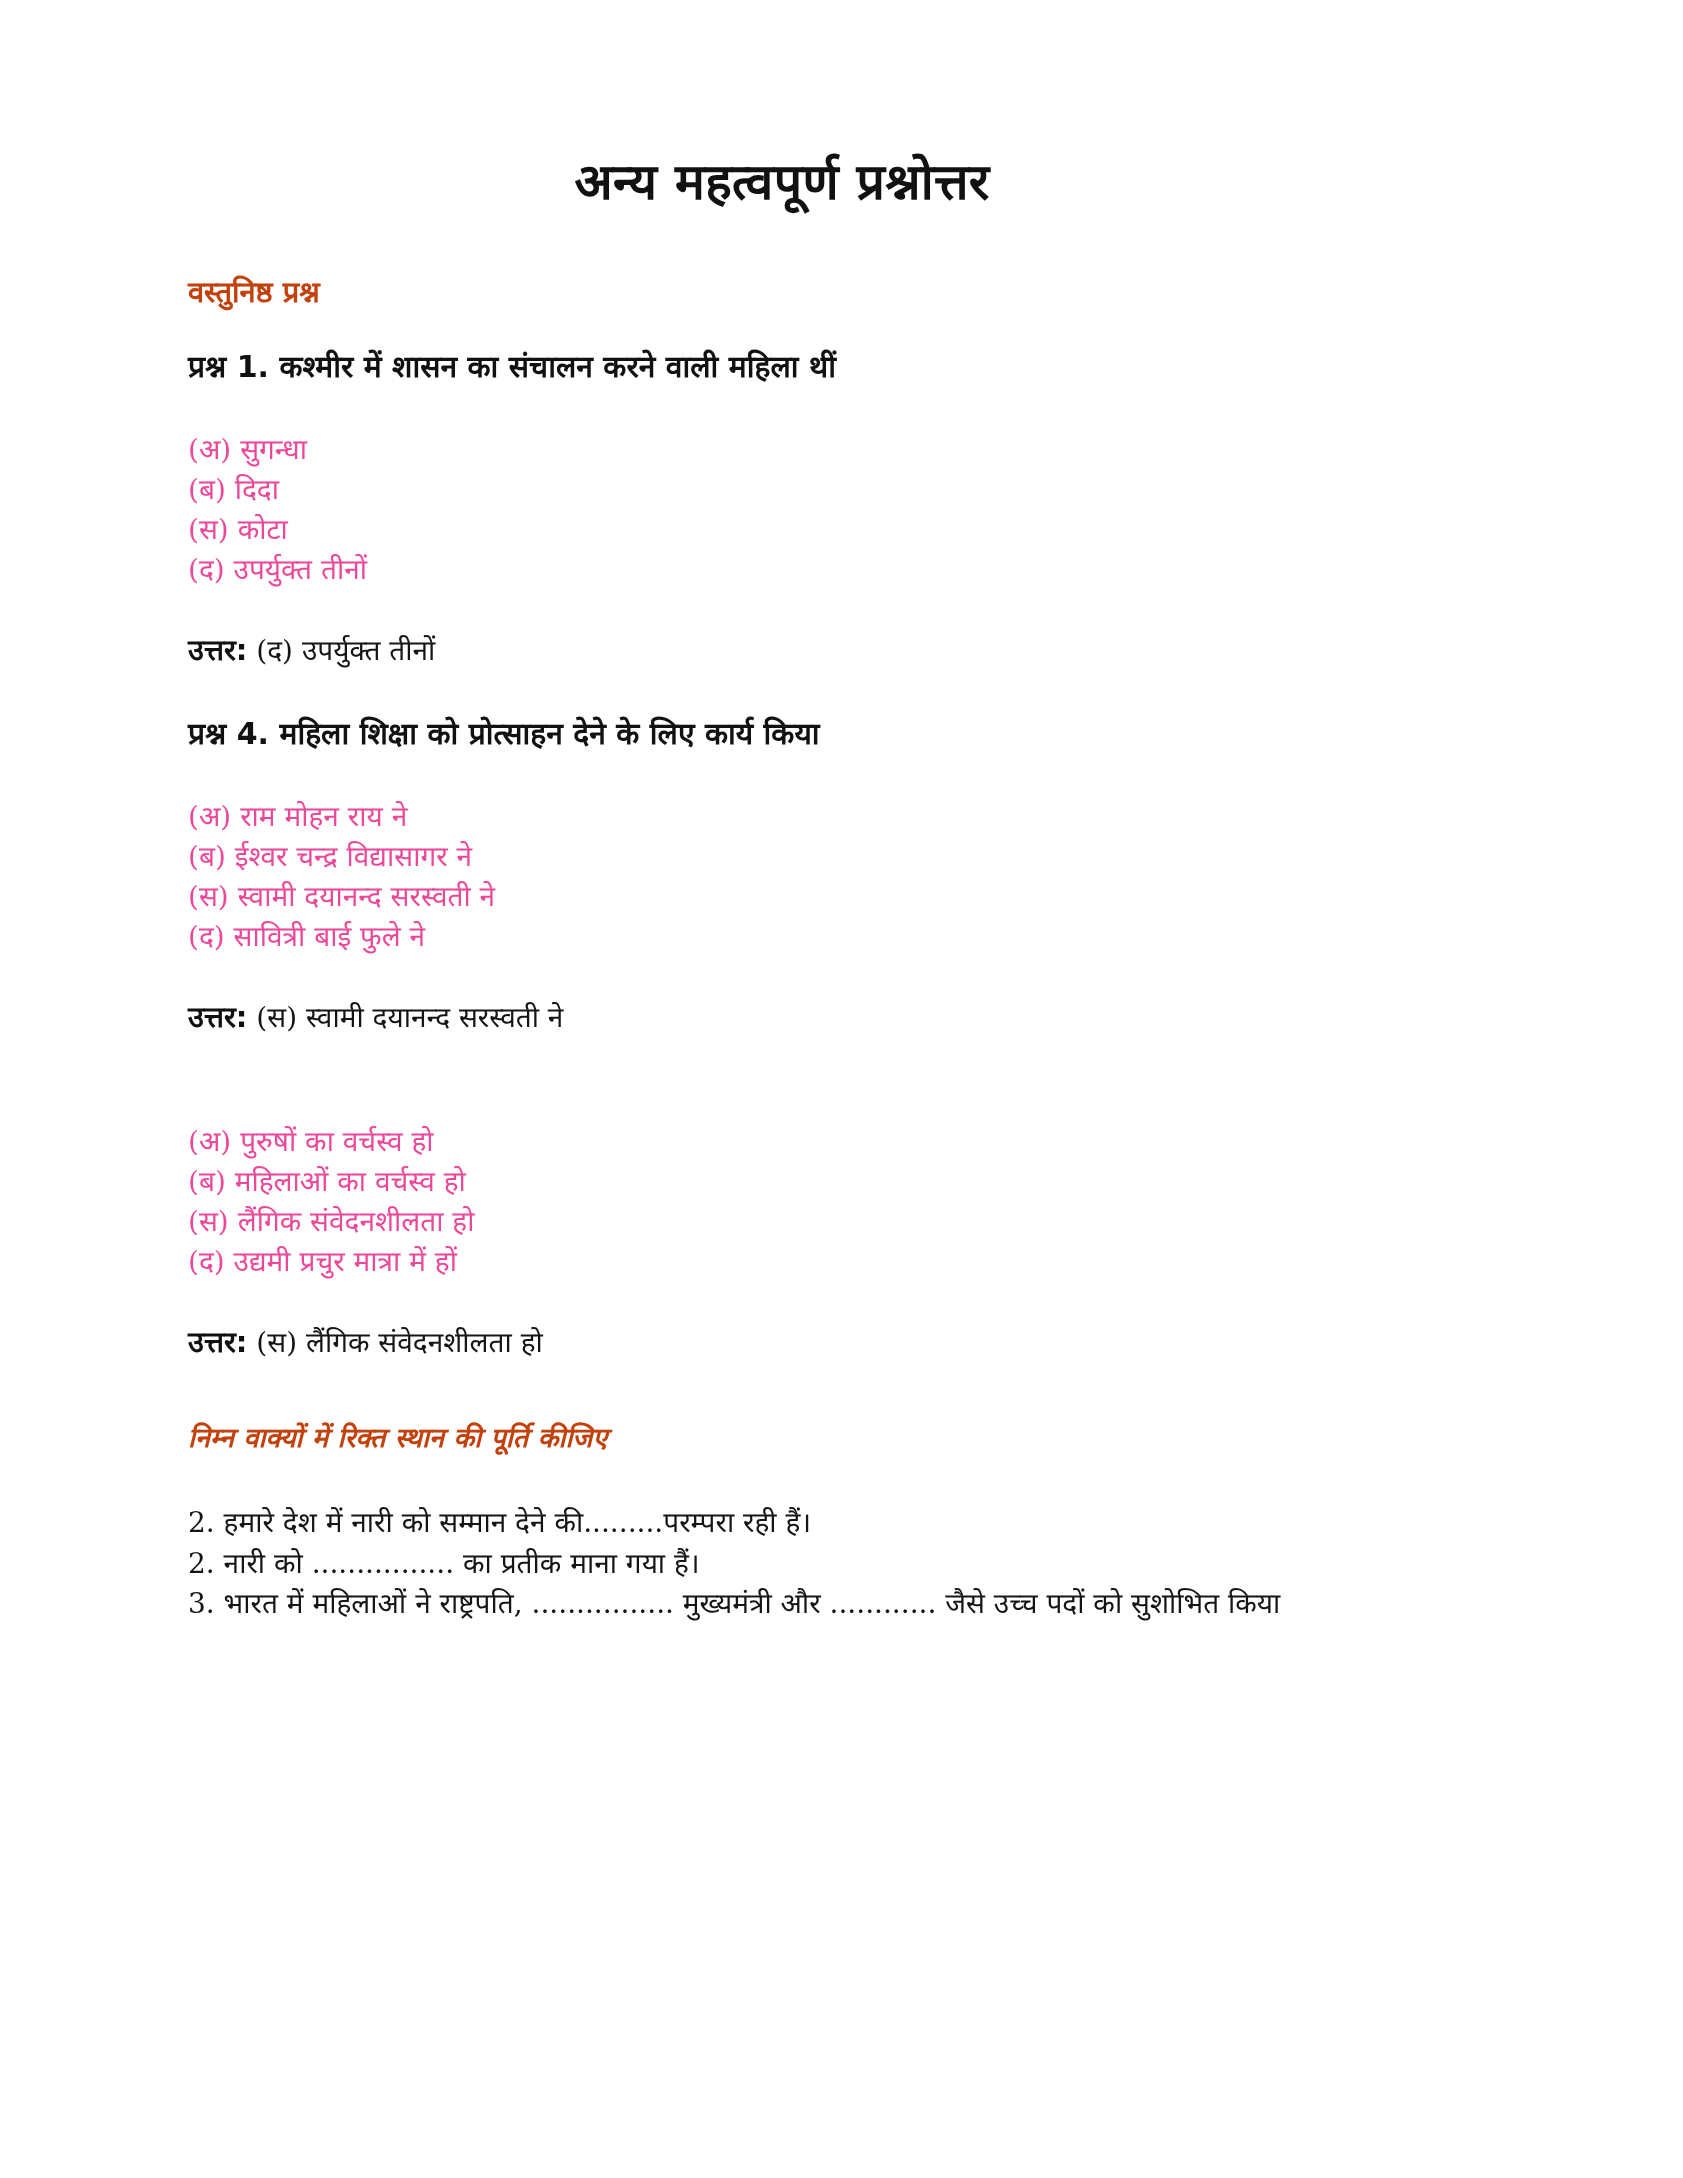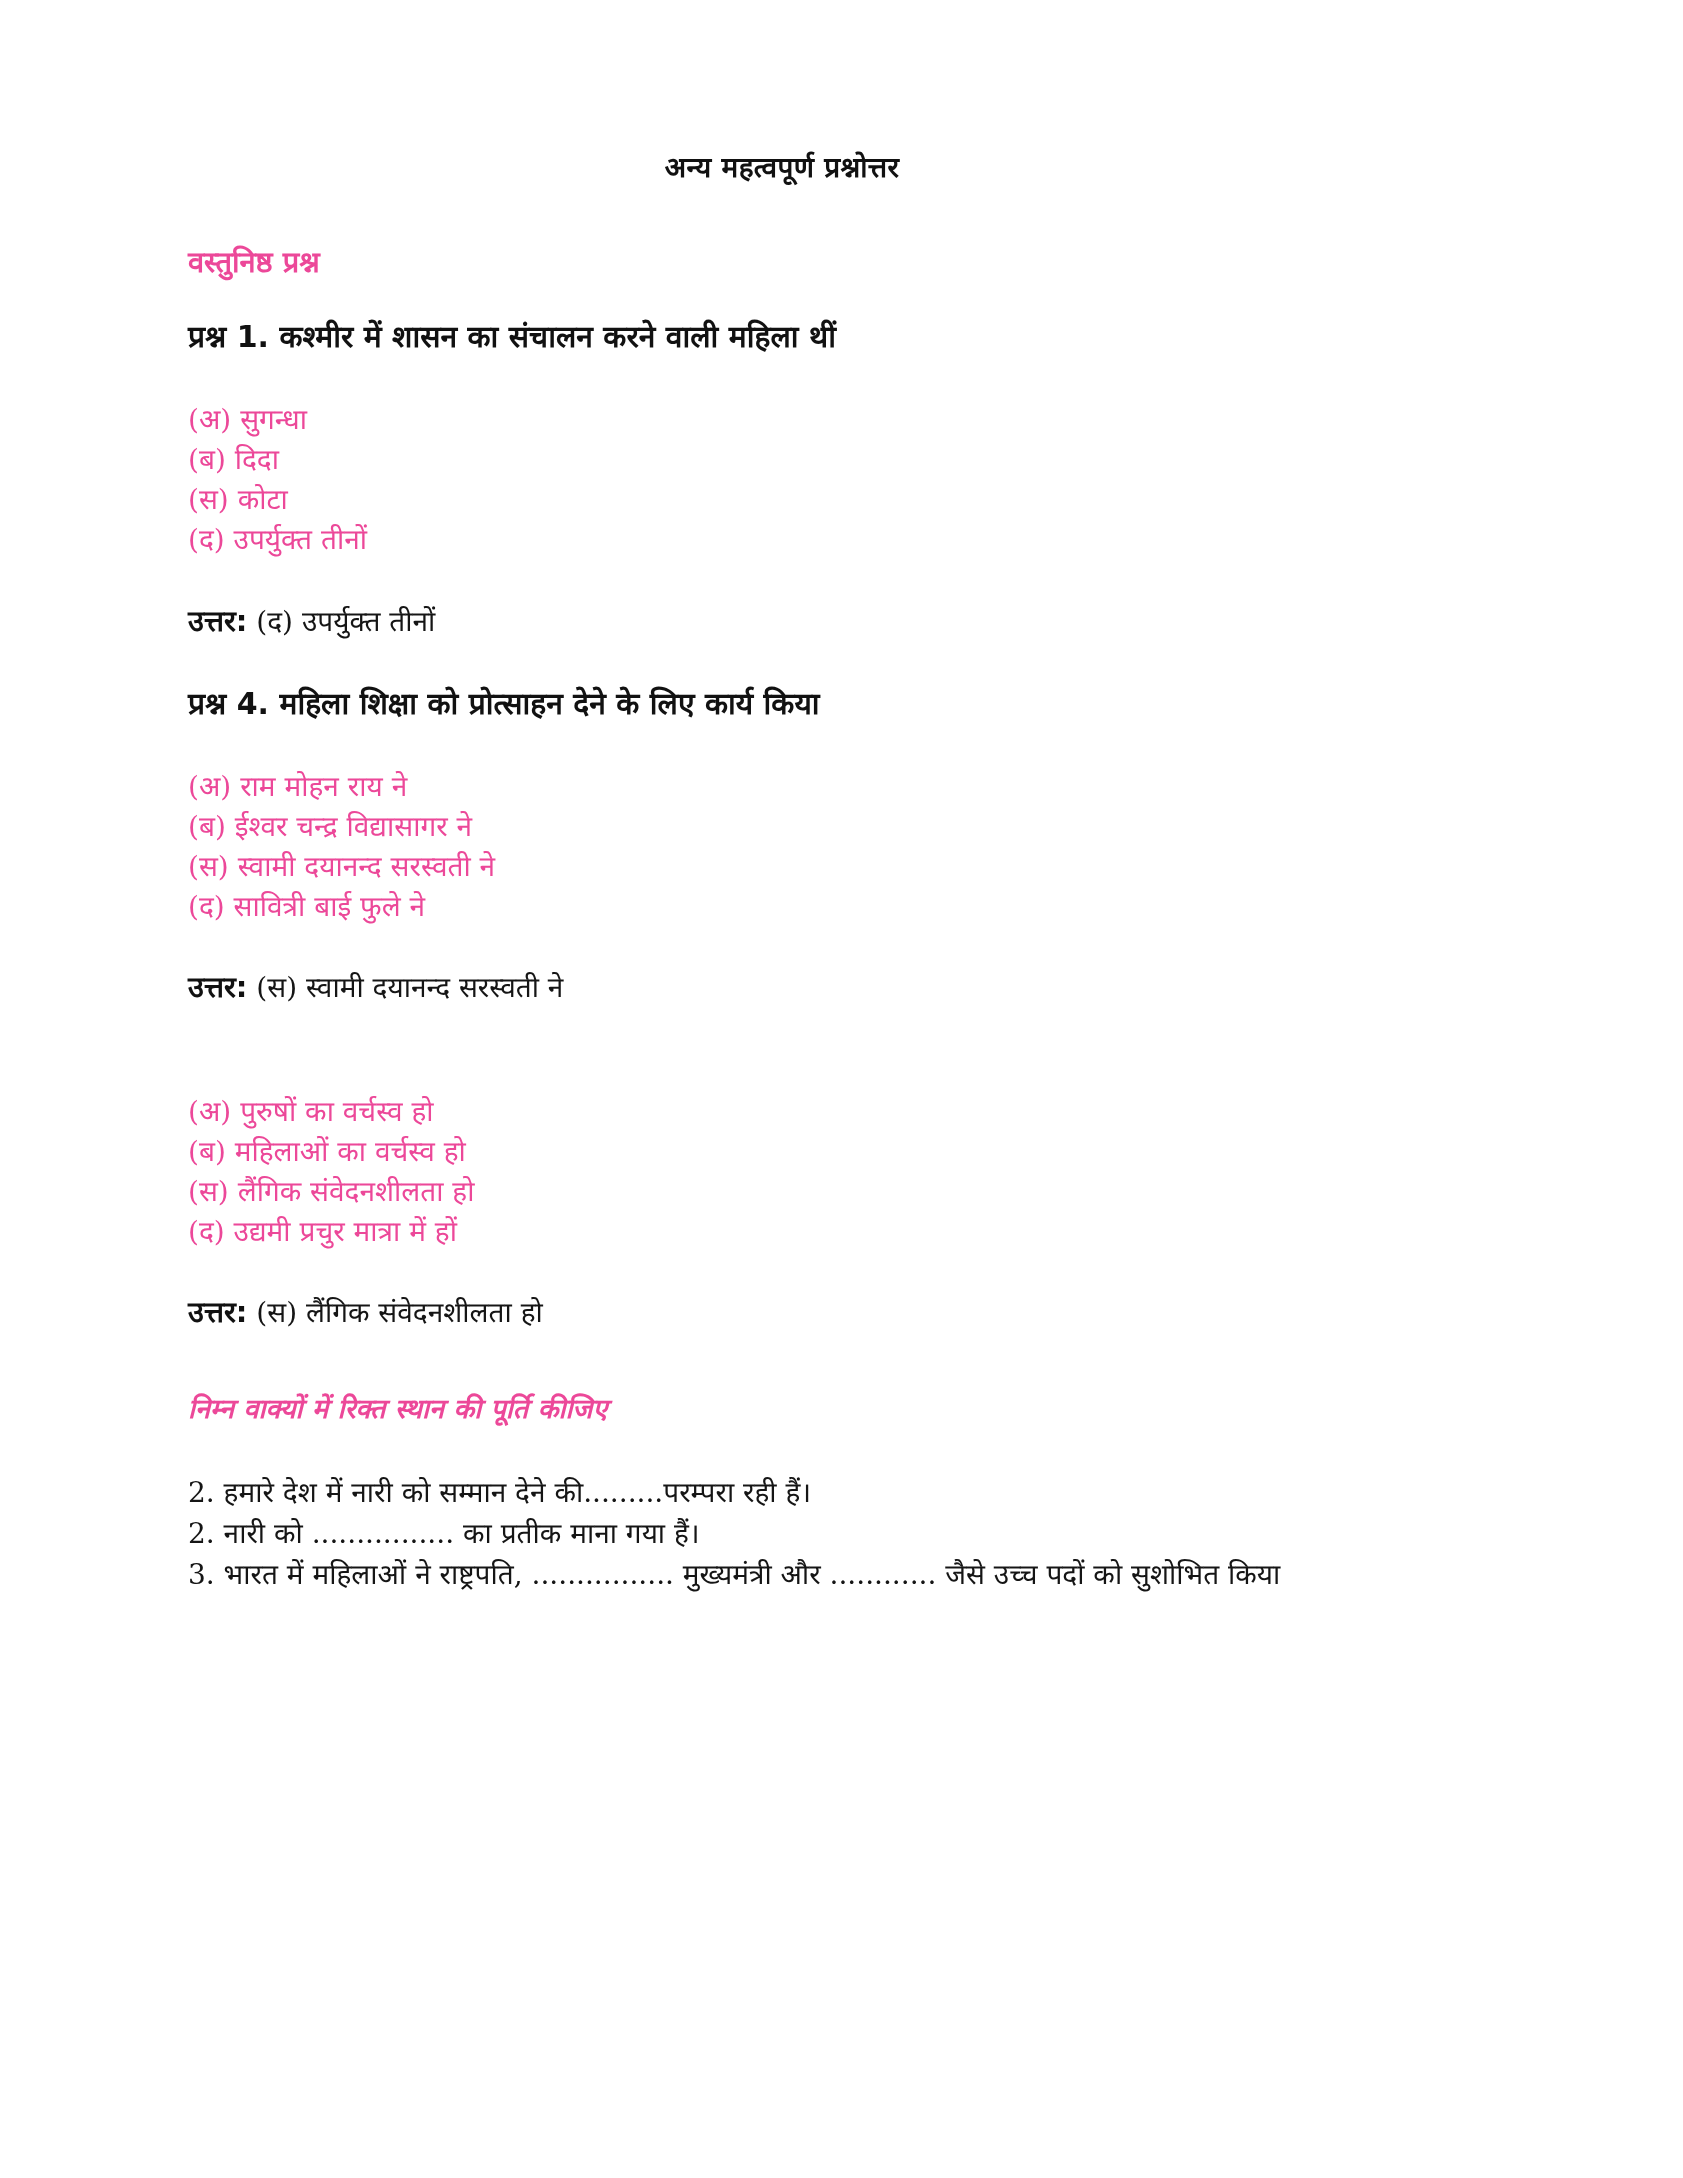--- a/index.html
+++ b/index.html
@@ -23,35 +23,35 @@
     height: 2178px;
     background: #ffffff;
     padding: 149px 188px 0 188px;
   }
 
   
   .doc-title {
     text-align: center;
     font-family: "DejaVu Sans", "Liberation Sans", sans-serif;
     font-weight: bold;
-    font-size: 28px;
+    font-size: 50px;
     line-height: 1.35;
     letter-spacing: 0.3px;
     color: #111111;
     margin: 0 0 0 0;
     padding-right: 119px;
   }
 
   
   .section-heading {
     font-family: "DejaVu Sans", "Liberation Sans", sans-serif;
     font-weight: bold;
     font-size: 29px;
     line-height: 1.4;
-    color: #ec4899;
+    color: #c2410c;
     margin: 0;
   }
   .section-heading.big {
     font-size: 27px;
     font-style: italic;
   }
 
   
   .question {
     font-family: "DejaVu Sans", "Liberation Sans", sans-serif;

